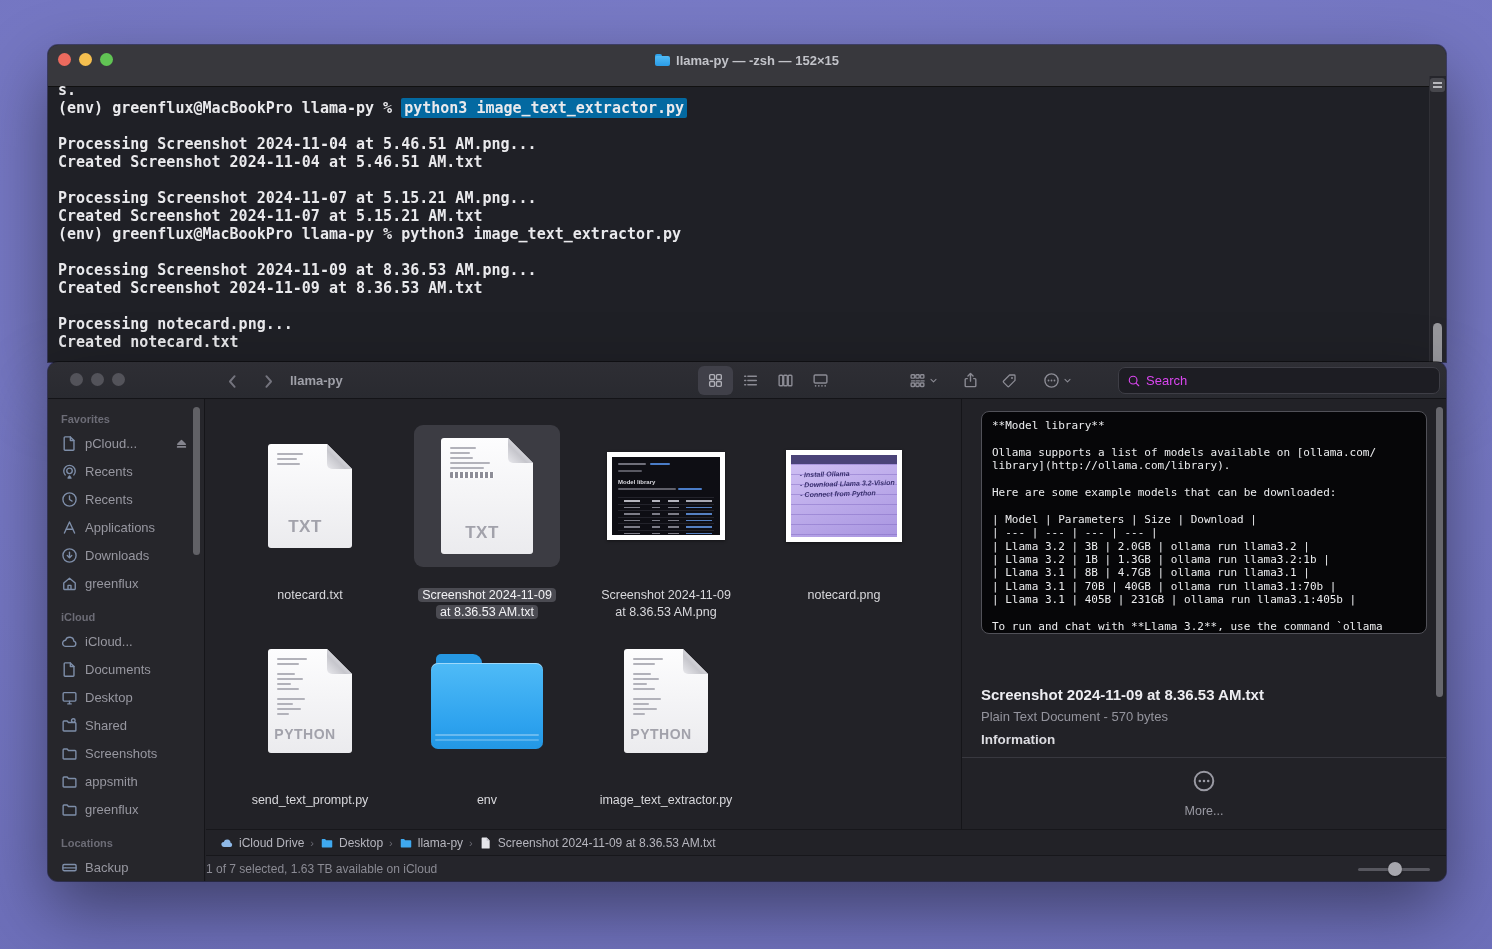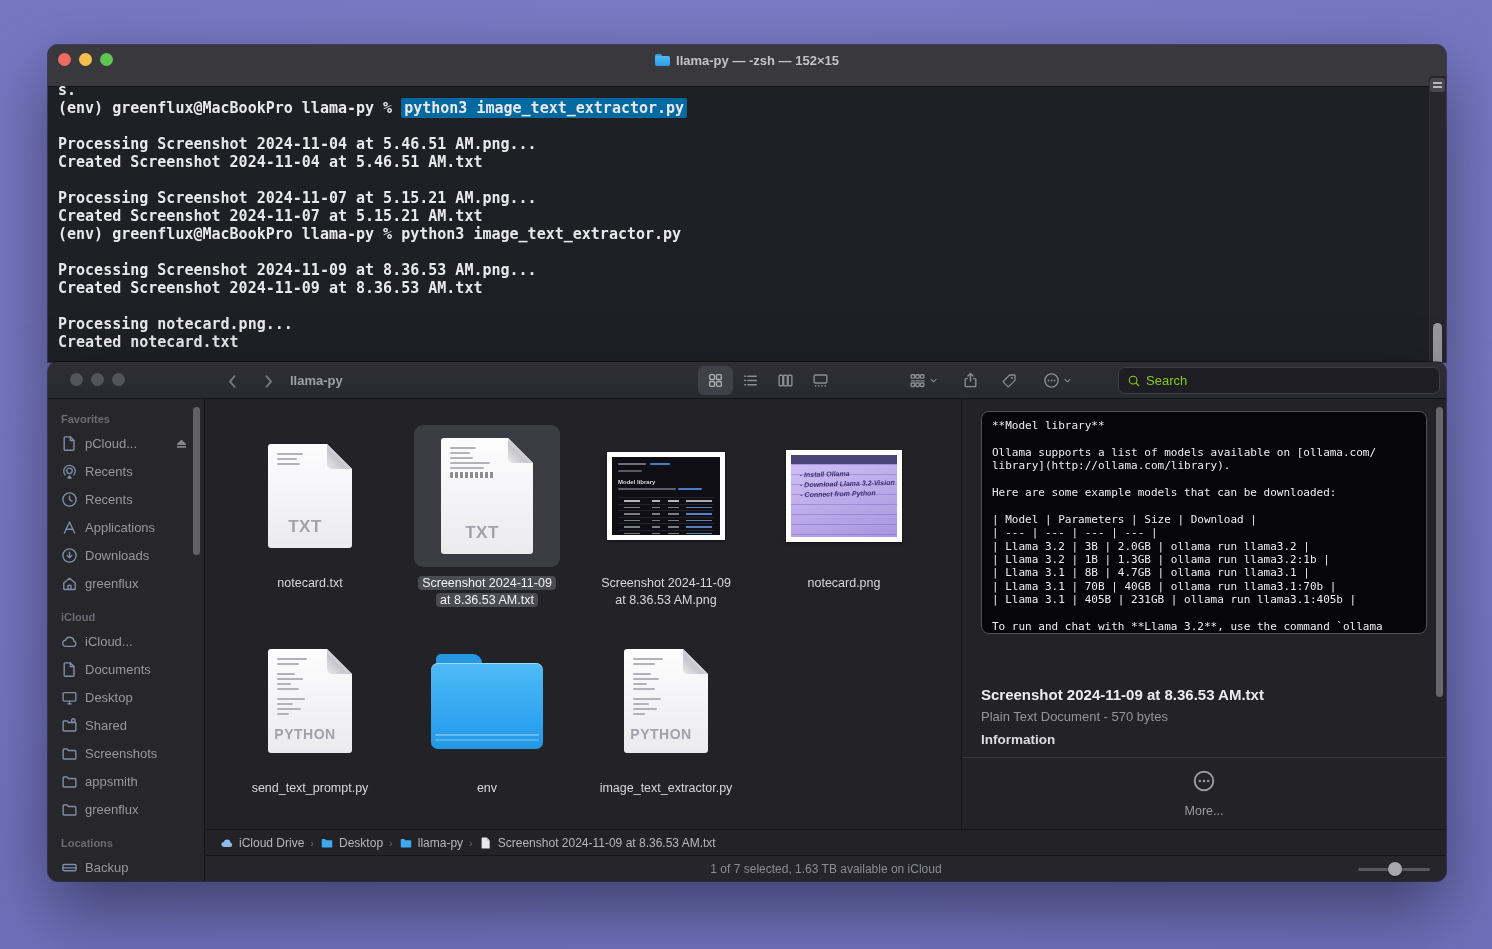--- a/index.html
+++ b/index.html
@@ -49,39 +49,39 @@
   .finder-title { position:absolute; left:242px; top:0; height:37px; display:flex; align-items:center;
                   font:700 13px "Liberation Sans",sans-serif; color:#9fa0a8; }
   .viewseg { position:absolute; left:650px; top:4px; height:29px; display:flex; }
   .viewbtn { width:35px; height:29px; display:flex; align-items:center; justify-content:center;
              color:#8b8b94; border-radius:6px; }
   .viewbtn.on { background:#404049; color:#aeaeb6; }
   .tbtn { position:absolute; top:4px; height:29px; display:flex; align-items:center;
           justify-content:center; color:#8b8b94; gap:3px; }
   .searchbox { position:absolute; left:1070px; right:6px; top:5px; height:27px; background:#1d1d23;
                border:1px solid #3e3e46; border-radius:7px; display:flex; align-items:center;
-               padding:0 8px; gap:5px; color:#84cc16; font:400 13px "Liberation Sans",sans-serif; }
+               padding:0 8px; gap:5px; color:#d946ef; font:400 13px "Liberation Sans",sans-serif; }
 
   .sidebar { position:absolute; left:0; top:37px; width:157px; bottom:0; background:#26262b;
              border-right:1px solid #151519; }
   .sb-header { margin:14px 0 4px 13px; font:700 11px "Liberation Sans",sans-serif; color:#6c6c76; }
   .sb-item { height:28px; display:flex; align-items:center; padding-left:13px; gap:7px;
              font:400 13px "Liberation Sans",sans-serif; color:#9797a0; }
   .sb-ic { width:17px; height:17px; color:#7e8ea9; flex:0 0 17px; }
   .sb-ic svg { width:17px; height:17px; display:block; }
   .sb-eject { margin-left:auto; margin-right:14px; color:#85858e; }
   .sb-scroll { position:absolute; right:4px; top:8px; width:7px; height:148px;
                background:rgba(145,145,152,.55); border-radius:4px; }
 
   .content { position:absolute; left:158px; top:37px; width:754px; bottom:0; }
   .file-item { position:absolute; width:176px; text-align:center; }
   .icon-block { width:146px; height:142px; margin:0 auto; display:flex; align-items:center;
                 justify-content:center; border-radius:9px; }
   .icon-block.sel { background:#3c3c43; }
-  .flabel { margin-top:8px; font:400 12.5px/16.5px "Liberation Sans",sans-serif; color:#d8d8dc; }
+  .flabel { margin-top:20px; font:400 12.5px/16.5px "Liberation Sans",sans-serif; color:#d8d8dc; }
   .flabel span { padding:0 4px; border-radius:4px; }
   .flabel.sel span { background:#4b4b52; color:#f2f2f5; }
 
   .page { position:relative; background:linear-gradient(180deg,#fdfdfe,#ebebee);
           border-radius:3px; clip-path:polygon(0 0, calc(100% - 25px) 0, 100% 25px, 100% 100%, 0 100%);
           box-shadow:0 1px 2px rgba(0,0,0,.35); }
   .page.sm { width:84px; height:104px; }
   .page.lg { width:92px; height:116px; }
   .fold { position:absolute; top:0; right:0; width:25px; height:25px;
           background:linear-gradient(225deg, rgba(0,0,0,0) 48%, #d2d2d8 50%, #c6c6cc 62%, #e9e9ed 100%);
@@ -140,21 +140,21 @@
   .pathbar { position:absolute; left:158px; right:0; bottom:26px; height:26px; border-top:1px solid #17171b;
              display:flex; align-items:center; padding-left:14px; gap:6px;
              font:400 12px "Liberation Sans",sans-serif; color:#b6b6be; background:#222227; }
   .crumb { display:flex; align-items:center; gap:5px; }
   .crumb-sep { color:#6a6a73; font-size:11px; }
   .pb-ic { width:14px; height:14px; display:inline-block; }
   .pb-ic svg { width:14px; height:14px; display:block; }
 
   .statusbar { position:absolute; left:158px; right:0; bottom:0; height:26px; border-top:1px solid #17171b;
                background:#25252b; }
-  .status-text { position:absolute; left:0; right:0; top:6px; text-align:center;
+  .status-text { position:absolute; left:0; right:0; top:6px; text-align:left;
                  font:400 12px "Liberation Sans",sans-serif; color:#8b8b94; }
   .slider { position:absolute; right:16px; top:12px; width:72px; height:3px; background:#57575f; border-radius:2px; }
   .knob { position:absolute; left:30px; top:-6px; width:14px; height:14px; border-radius:50%;
           background:#a7a7ae; box-shadow:0 1px 2px rgba(0,0,0,.4); }
 </style>
 </head>
 <body>
 
 <div id="desktop">
 

